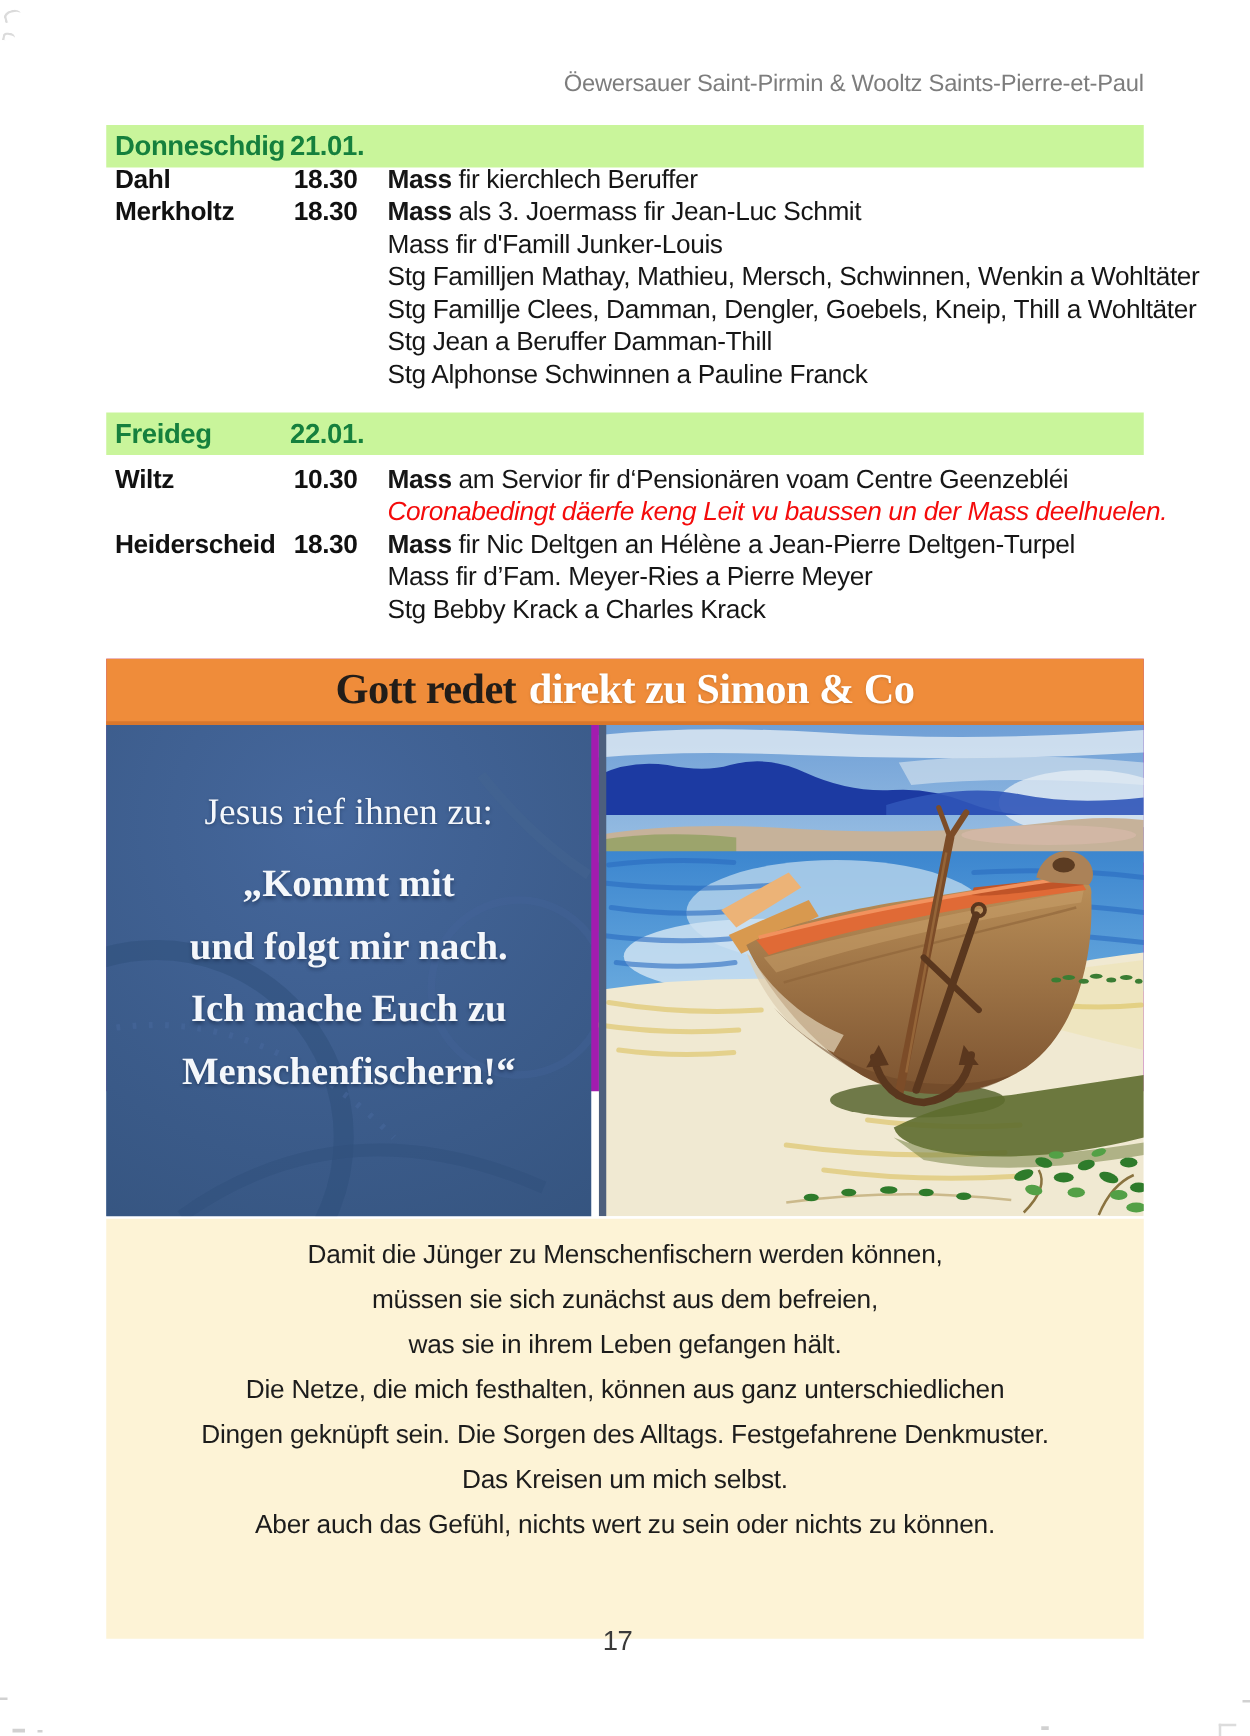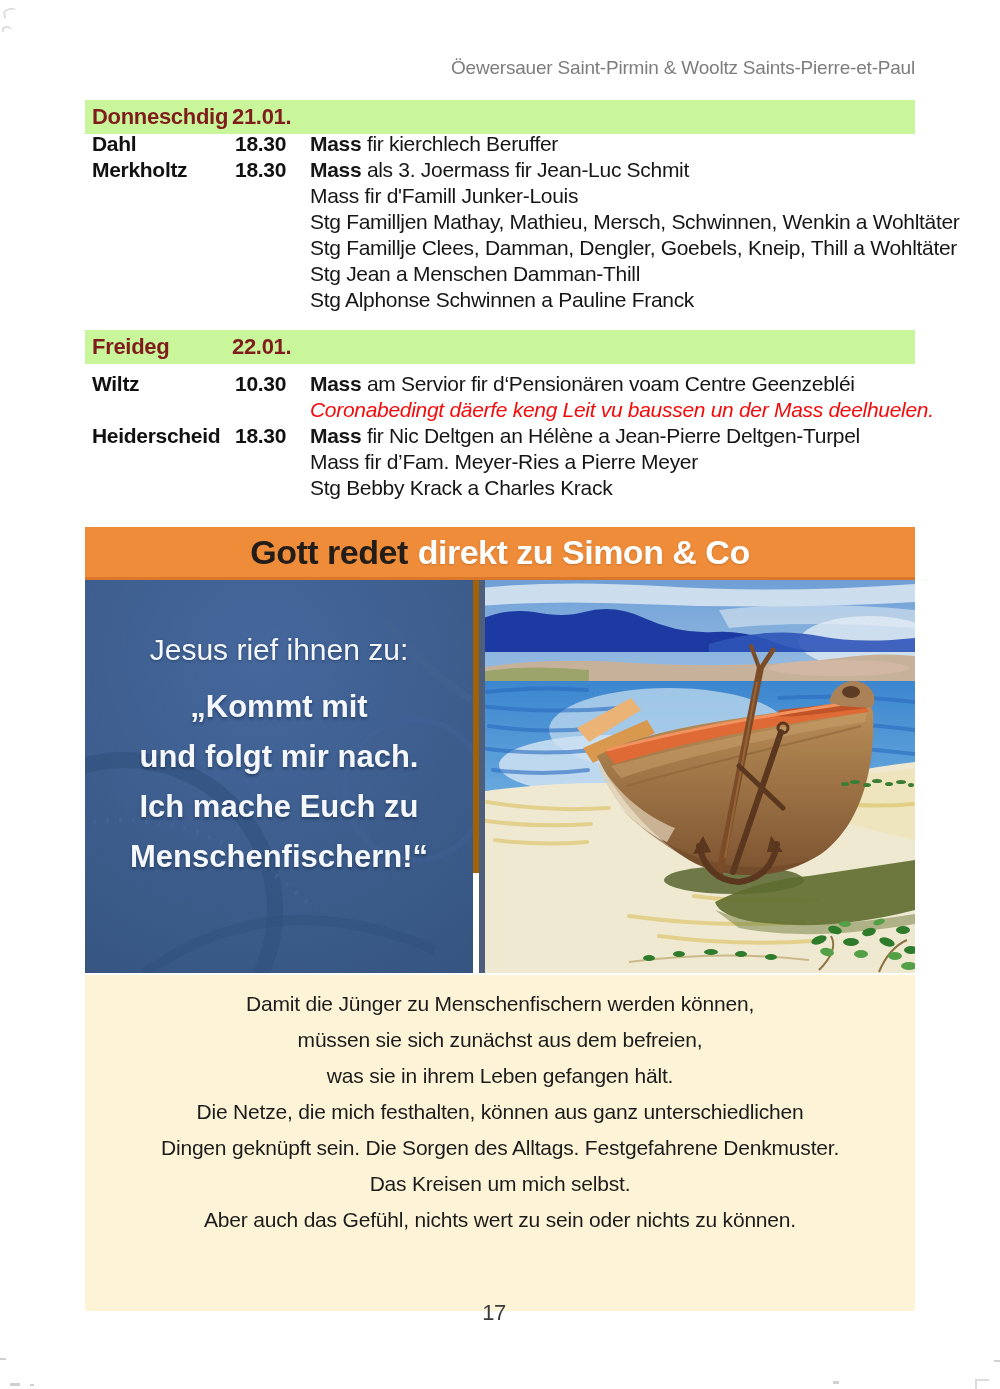--- a/index.html
+++ b/index.html
@@ -3,31 +3,31 @@
 <meta charset="utf-8">
 <style>
   html,body{margin:0;padding:0;background:#ffffff;}
   body{width:1000px;height:1389px;position:relative;font-family:"Liberation Sans",sans-serif;overflow:hidden;}
   .abs{position:absolute;}
 
   
   .page-header{top:57px;left:85px;width:830px;text-align:right;font-size:19px;color:#7d7d7d;letter-spacing:-0.2px;}
 
   
-  .day-banner{left:85px;width:830px;height:34px;background:#c9f59b;line-height:34px;font-weight:bold;font-size:22px;color:#7f1d1d;padding-left:7px;box-sizing:border-box;letter-spacing:-0.3px;}
+  .day-banner{left:85px;width:830px;height:34px;background:#c9f59b;line-height:34px;font-weight:bold;font-size:22px;color:#15803d;padding-left:7px;box-sizing:border-box;letter-spacing:-0.3px;}
   .day-banner .day{display:inline-block;width:140px;}
   .sched-rows{left:85px;width:912px;letter-spacing:-0.3px;}
   .row{display:grid;grid-template-columns:143px 75px 1fr;padding-left:7px;}
   .loc,.time{font-weight:bold;font-size:21px;line-height:26px;color:#111;}
   .line{font-size:21px;line-height:26px;color:#161616;white-space:nowrap;}
   .line b{font-weight:bold;}
   .line.alert{color:#f40b0b;font-style:italic;}
 
   
-  .poster{top:527px;left:85px;width:830px;height:346px;background:#a16207;}
+  .poster{top:527px;left:85px;width:830px;height:346px;background:#a21caf;font-family:Liberation Serif, serif;}
   .poster-banner{top:0;left:0;width:830px;height:53px;background:linear-gradient(#f29140,#e8piece 0);background:#ef8c3a;border-bottom:3px solid #d9772c;box-sizing:border-box;text-align:center;line-height:50px;font-weight:bold;font-size:34px;letter-spacing:-0.5px;}
   .poster-banner .dark{color:#221d19;}
   .poster-banner .light{color:#ffffff;text-shadow:0 1px 2px rgba(120,70,20,.35);margin-left:10px;}
   .quote-box{top:53px;left:0;width:388px;height:393px;background:#3b5d90;overflow:hidden;}
   .quote-box svg{position:absolute;top:0;left:0;}
   .quote-text{position:absolute;top:0;left:0;width:100%;text-align:center;color:#f4f7fb;}
   .quote-intro{margin-top:50px;font-size:30px;font-weight:400;line-height:40px;text-shadow:0 1px 3px rgba(10,25,50,.4);}
   .quote-line{font-size:31px;font-weight:bold;line-height:50px;text-shadow:0 2px 3px rgba(10,25,50,.45);}
   .quote-lines{margin-top:12px;}
   .painting{top:53px;left:394px;width:436px;height:393px;}
@@ -63,21 +63,21 @@
     </div>
   </div>
   <div class="row">
     <div class="loc">Merkholtz</div>
     <div class="time">18.30</div>
     <div class="desc">
       <div class="line"><b>Mass</b><span> als 3. Joermass fir Jean-Luc Schmit</span></div>
       <div class="line"><span>Mass fir d'Famill Junker-Louis</span></div>
       <div class="line"><span>Stg Familljen Mathay, Mathieu, Mersch, Schwinnen, Wenkin a Wohltäter</span></div>
       <div class="line"><span>Stg Famillje Clees, Damman, Dengler, Goebels, Kneip, Thill a Wohltäter</span></div>
-      <div class="line"><span>Stg Jean a Menschen Damman-Thill</span></div>
+      <div class="line"><span>Stg Jean a Beruffer Damman-Thill</span></div>
       <div class="line"><span>Stg Alphonse Schwinnen a Pauline Franck</span></div>
     </div>
   </div>
 </div>
 
 <div class="abs day-banner" style="top:330px">
   <span class="day">Freideg</span><span class="date">22.01.</span>
 </div>
 
 <div class="abs sched-rows" style="top:371px">

